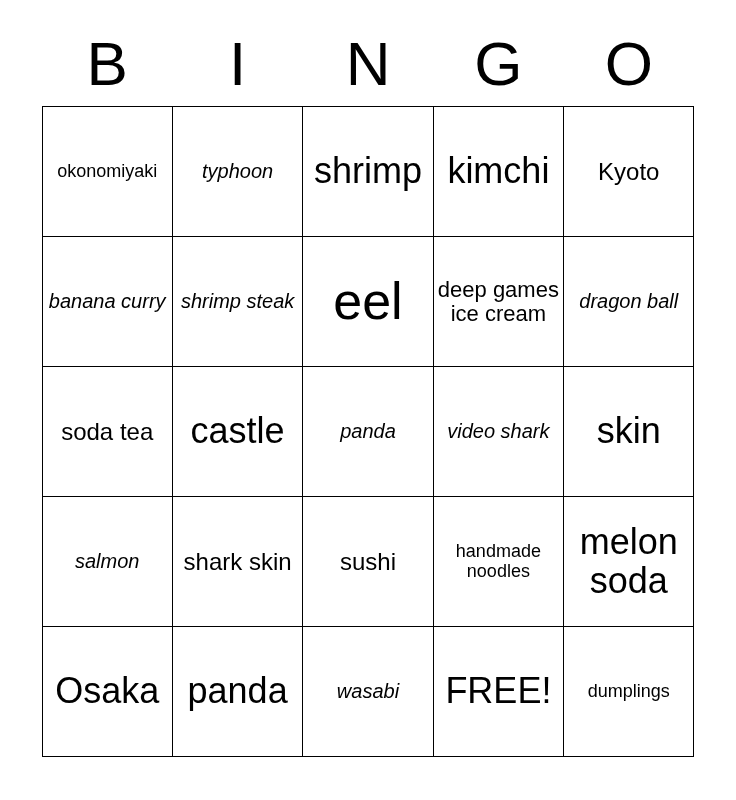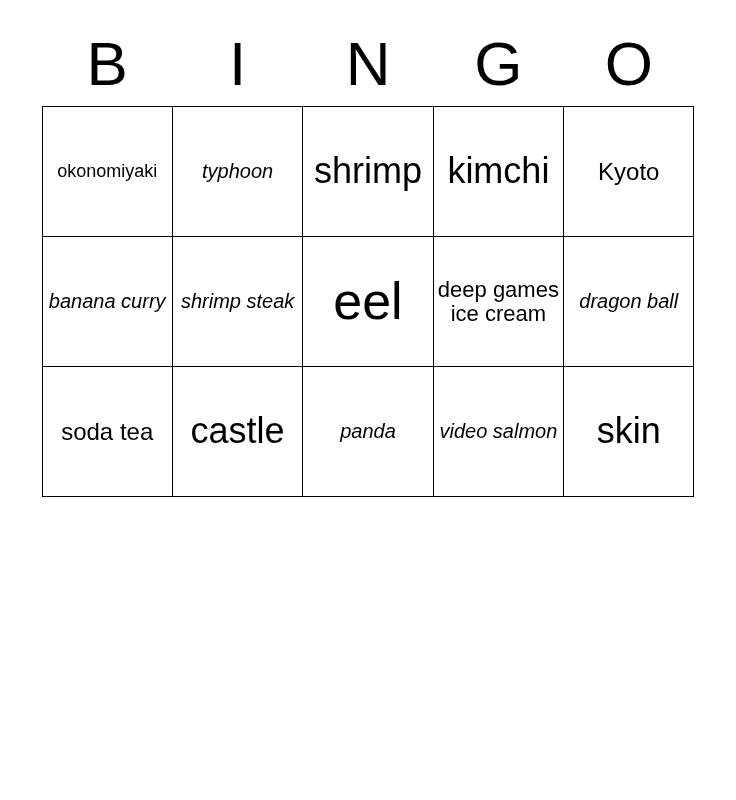--- a/index.html
+++ b/index.html
@@ -86,19 +86,33 @@
         <td class="s-m">banana curry</td>
         <td class="s-m">shrimp steak</td>
         <td class="s-xxl">eel</td>
         <td class="s-s">deep games ice cream</td>
         <td class="s-m">dragon ball</td>
       </tr>
       <tr>
         <td class="s-xl">soda tea</td>
         <td class="s-l">castle</td>
         <td class="s-m">panda</td>
-        <td class="s-m">video salmon</td>
+        <td class="s-m">video shark</td>
         <td class="s-l">skin</td>
+      </tr>
+      <tr>
+        <td class="s-m">salmon</td>
+        <td class="s-xl">shark skin</td>
+        <td class="s-xl">sushi</td>
+        <td class="s-xs">handmade noodles</td>
+        <td class="s-l">melon soda</td>
+      </tr>
+      <tr>
+        <td class="s-l">Osaka</td>
+        <td class="s-l">panda</td>
+        <td class="s-m">wasabi</td>
+        <td class="s-l">FREE!</td>
+        <td class="s-xs">dumplings</td>
       </tr>
     </tbody>
   </table>
 
 </div>
 
 </body></html>

